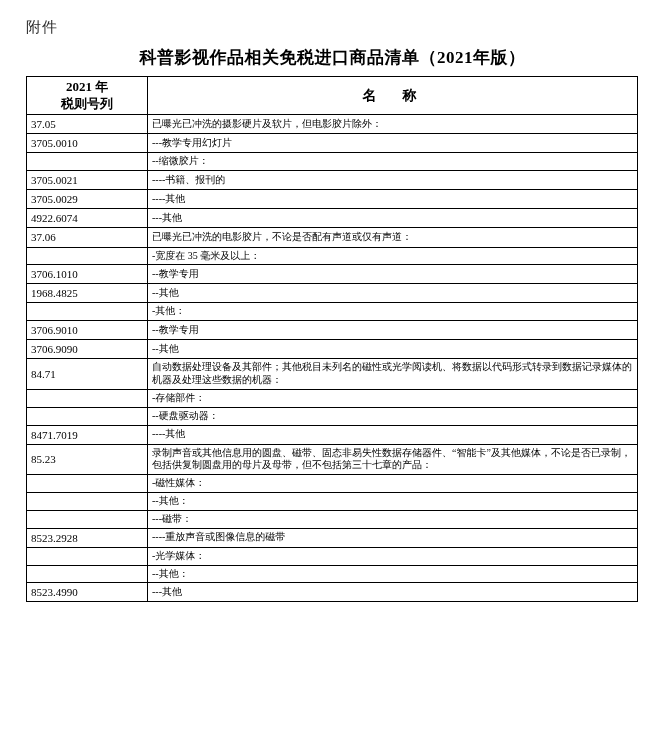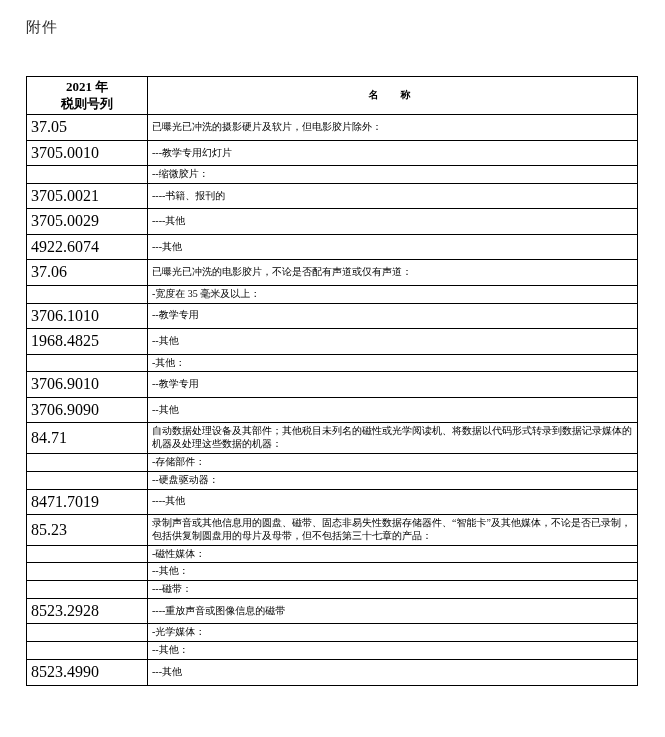--- a/index.html
+++ b/index.html
@@ -64,47 +64,48 @@
     text-align: center;
     font-weight: bold;
     font-size: 13px;
     padding: 5px 2px;
     line-height: 1.45;
     border-radius: 15px;
   }
   th.col-name {
     text-align: center;
     font-weight: bold;
-    font-size: 10px;
+    font-size: 14px;
     letter-spacing: 6px;
   }
   td.code-cell {
     width: 112px;
     text-align: left;
     padding-left: 6px;
     white-space: nowrap;
-    font-size: 16px;
+    font-size: 11px;
   }
   td.name-cell {
     text-align: left;
     padding-left: 5px;
     font-size: 10px;
     word-break: break-all;
   }
   .hdr-line {
     display: block;
   }
 </style>
 </head>
 <body>
 
 <div class="page">
 
   <div class="attachment-label">附件</div>
 
+  <div class="doc-title">科普影视作品相关免税进口商品清单（2021年版）</div>
 
   <table class="tariff-table">
     <thead>
       <tr>
         <th class="col-code">
           <span class="hdr-line">2021 年</span>
           <span class="hdr-line">税则号列</span>
         </th>
         <th class="col-name">名　称</th>
       </tr>

